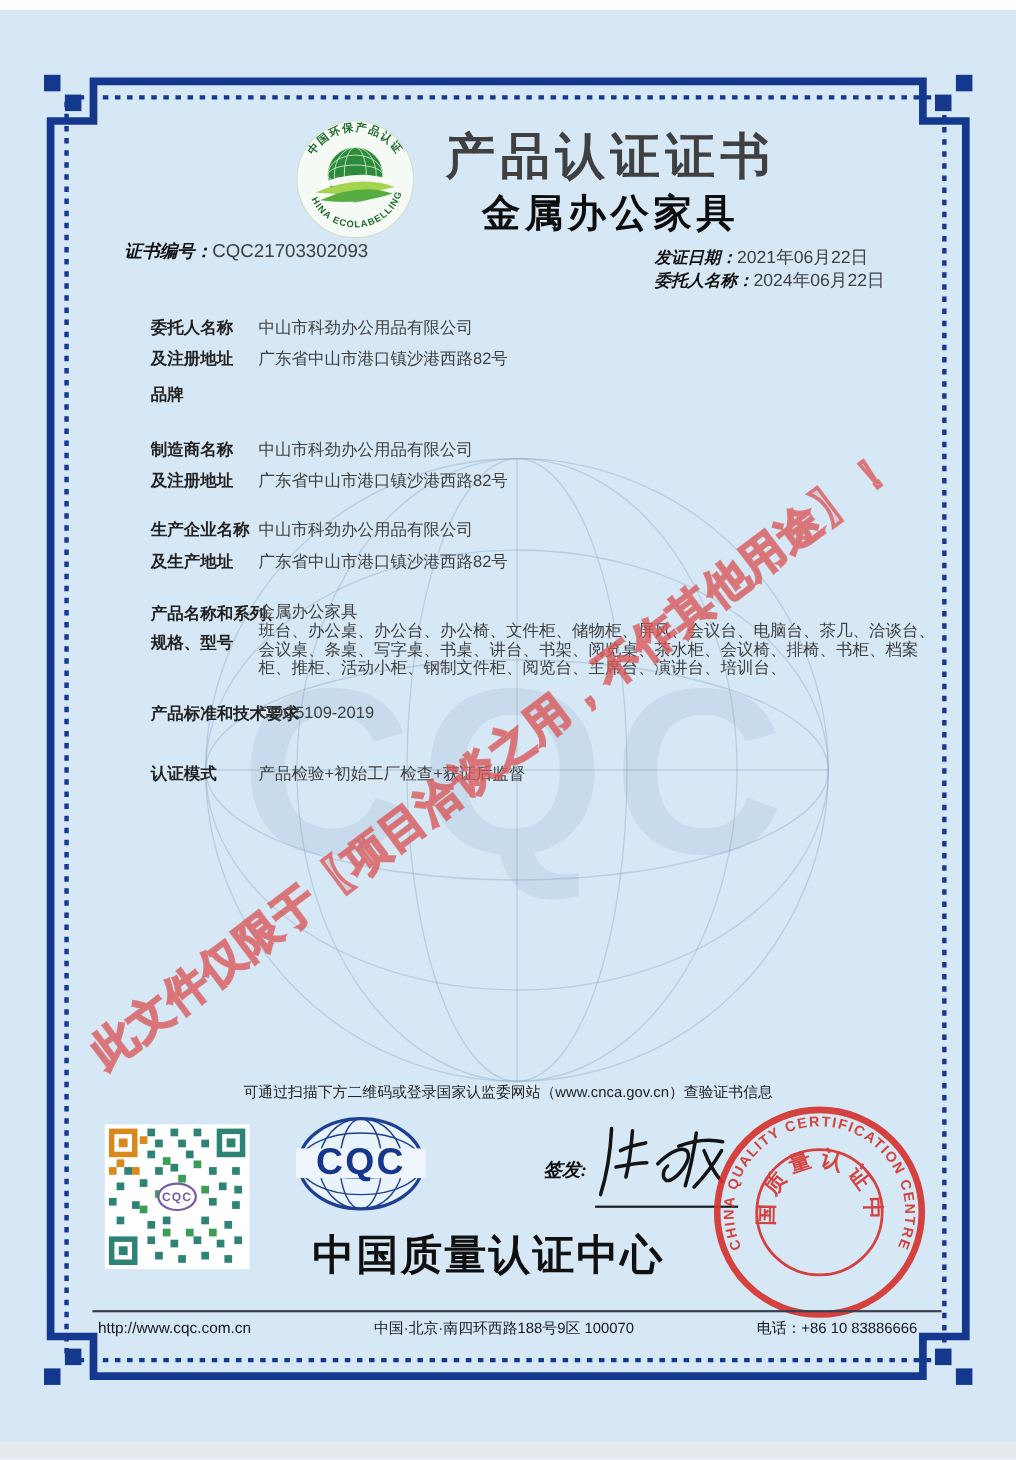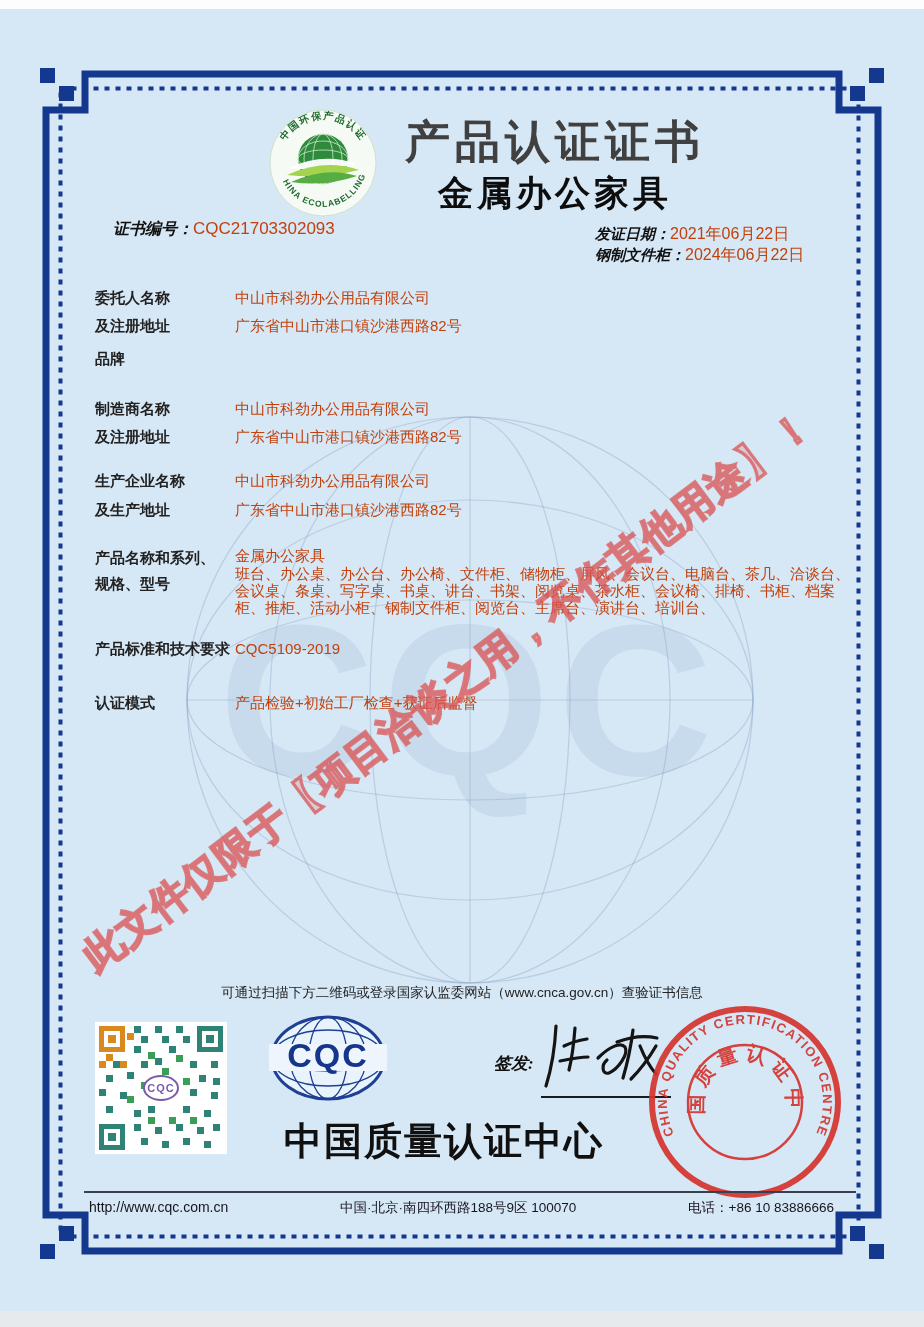--- a/index.html
+++ b/index.html
@@ -1,20 +1,20 @@
 <!DOCTYPE html>
 <html><head>
 <meta charset="utf-8">
 <style>
   html,body{margin:0;padding:0;background:#ffffff;}
   #page{position:relative;width:924px;height:1327px;background:#d6e7f5;overflow:hidden;
         font-family:"Liberation Sans",sans-serif;color:#1b1b1b;}
   .abs{position:absolute;}
-  .lbl{font-weight:bold;font-size:15px;color:#222;}
-  .val{font-size:15px;color:#c2410c;}
+  .lbl{font-weight:bold;font-size:15px;color:#222;margin-left:42px;}
+  .val{font-size:15px;color:#404040;}
   .klabel{font-family:"Liberation Serif",serif;font-style:italic;font-weight:bold;font-size:16px;color:#111;}
   #title-main{font-size:45px;font-weight:bold;letter-spacing:5px;color:#404040;}
   #title-sub{font-size:35px;font-weight:bold;letter-spacing:4px;color:#0d0d0d;}
   #product-models{width:625px;line-height:17px;}
   #wm-red{font-size:40px;font-weight:bold;letter-spacing:1px;white-space:nowrap;
           color:rgba(217,83,83,0.18);-webkit-text-stroke:2px rgba(217,83,83,0.72);
           transform:translate(-50%,-50%) rotate(-37deg);}
   #verify-note{left:0;right:0;text-align:center;font-size:13.5px;color:#222;}
   #org-name{font-size:38px;font-weight:600;letter-spacing:2px;color:#101010;}
   .footer-txt{font-size:13.5px;color:#15151f;}
@@ -84,21 +84,21 @@
   <div id="title-main" class="abs" style="left:555px;top:112px;transform:translateX(-50%)">产品认证证书</div>
   <div id="title-sub" class="abs" style="left:555px;top:170px;transform:translateX(-50%)">金属办公家具</div>
 
   <div class="abs" style="left:113px;top:219px">
     <span class="klabel">证书编号：</span><span class="val" style="font-size:17px">CQC21703302093</span>
   </div>
   <div class="abs" style="left:595px;top:224px">
     <span class="klabel" style="font-size:15px">发证日期：</span><span class="val" style="font-size:16px">2021年06月22日</span>
   </div>
   <div class="abs" style="left:595px;top:245px">
-    <span class="klabel" style="font-size:15px">钢制文件柜：</span><span class="val" style="font-size:16px">2024年06月22日</span>
+    <span class="klabel" style="font-size:15px">委托人名称：</span><span class="val" style="font-size:16px">2024年06月22日</span>
   </div>
 
   <div class="abs lbl" style="left:95px;top:289px">委托人名称</div>
   <div class="abs val" style="left:235px;top:289px">中山市科劲办公用品有限公司</div>
   <div class="abs lbl" style="left:95px;top:317px">及注册地址</div>
   <div class="abs val" style="left:235px;top:317px">广东省中山市港口镇沙港西路82号</div>
 
   <div class="abs lbl" style="left:95px;top:350px">品牌</div>
 
   <div class="abs lbl" style="left:95px;top:400px">制造商名称</div>

